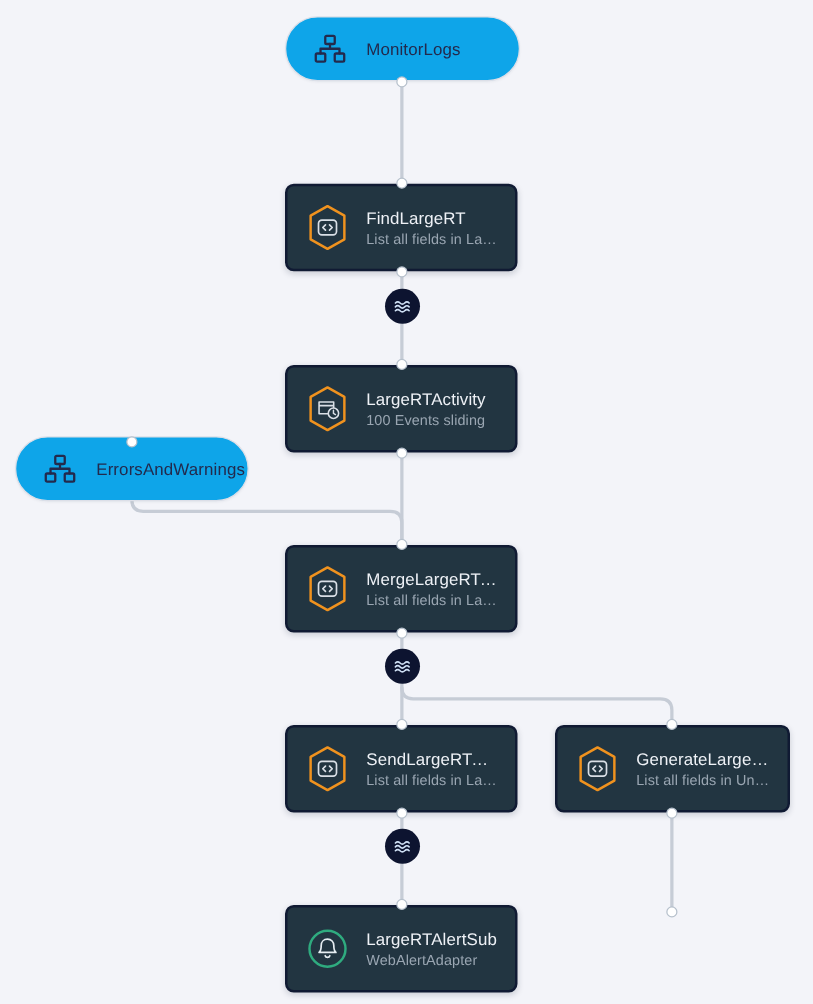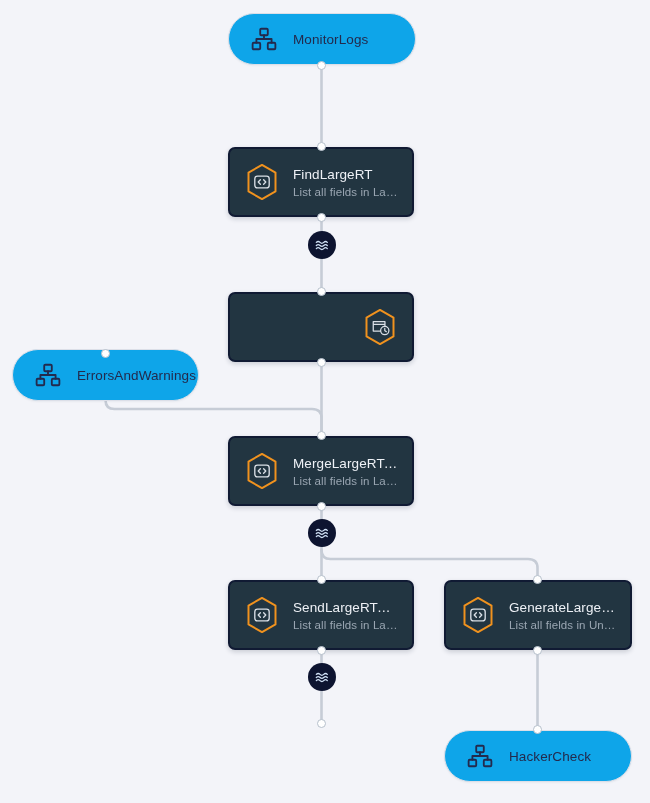--- a/index.html
+++ b/index.html
@@ -54,21 +54,20 @@
     width: 186px;
     height: 70px;
     background: #223541;
     border: 2px solid #101a33;
     border-radius: 7px;
     display: flex;
     align-items: center;
     padding: 0 14px;
     gap: 13px;
     box-shadow: 0 2px 5px rgba(15,25,50,0.18);
-    justify-content: flex-end;
   }
   .dark-node.wide { width: 188px; }
   .node-text {
     display: flex;
     flex-direction: column;
     gap: 4px;
     min-width: 0;
     overflow: hidden;
   }
   .node-title {
@@ -179,20 +178,24 @@
 
   <div class="dark-node" style="left:228px; top:292px;">
     <span class="hex-icon">
       <svg viewBox="0 0 40 44" width="36" height="40" fill="none">
         <path d="M20,3 L35,11.5 L35,32.5 L20,41 L5,32.5 L5,11.5 Z" stroke="#f0921e" stroke-width="2.2" stroke-linejoin="round"></path>
         <path d="M12.5,16 h13 v10.5 h-13 z M12.5,19.2 h13" stroke="#d9dfe6" stroke-width="1.4" stroke-linejoin="round"></path>
         <circle cx="25.3" cy="26" r="4.6" fill="#223541" stroke="#d9dfe6" stroke-width="1.4"></circle>
         <path d="M25.3,23.4 L25.3,26 L27.1,27.2" stroke="#d9dfe6" stroke-width="1.3" stroke-linecap="round"></path>
       </svg>
     </span>
+    <span class="node-text">
+      <span class="node-title">LargeRTActivity</span>
+      <span class="node-sub">100 Events sliding</span>
+    </span>
   </div>
   <div class="handle" style="left:317px; top:287px;"></div>
   <div class="handle" style="left:317px; top:358px;"></div>
 
   <div class="pill-node" style="left:12px; top:301px; width:187px;margin-top:48px;">
     <span class="tree-icon">
       <svg viewBox="0 0 24 24" width="26" height="26" fill="none" stroke="#232a4d" stroke-width="1.7" stroke-linecap="round" stroke-linejoin="round">
         <rect x="8.5" y="2.5" width="7" height="6" rx="1"></rect>
         <rect x="1.5" y="15.5" width="7" height="6" rx="1"></rect>
         <rect x="15.5" y="15.5" width="7" height="6" rx="1"></rect>
@@ -260,28 +263,30 @@
   <div class="handle" style="left:533px; top:646px;"></div>
 
   <div class="stream-badge" style="left:308px; top:663px;">
     <svg viewBox="0 0 22 22" width="17" height="17" fill="none" stroke="#cfe0f5" stroke-width="1.7" stroke-linecap="round">
       <path d="M3,7 q2.4,-2.4 4.8,0 t4.8,0 t4.6,0"></path>
       <path d="M3,11 q2.4,-2.4 4.8,0 t4.8,0 t4.6,0"></path>
       <path d="M3,15 q2.4,-2.4 4.8,0 t4.8,0 t4.6,0"></path>
     </svg>
   </div>
 
+  <div class="dark-node" style="left:228px; top:724px;">
+    <span class="bell-icon">
+      <svg viewBox="0 0 40 40" width="36" height="36" fill="none">
+        <circle cx="20" cy="20" r="16" stroke="#2fab7f" stroke-width="2.2"></circle>
+        <path d="M20,11.5 c-3.4,0 -5.6,2.4 -5.6,5.6 c0,4.6 -1.9,6.2 -1.9,6.2 h15 c0,0 -1.9,-1.6 -1.9,-6.2 c0,-3.2 -2.2,-5.6 -5.6,-5.6 z" stroke="#e6edf2" stroke-width="1.5" stroke-linejoin="round"></path>
+        <path d="M17.9,26.2 a2.2,2.2 0 0,0 4.2,0" stroke="#e6edf2" stroke-width="1.5" stroke-linecap="round"></path>
+      </svg>
+    </span>
+    <span class="node-text">
+      <span class="node-title">LargeRTAlertSub</span>
+      <span class="node-sub">WebAlertAdapter</span>
+    </span>
+  </div>
   <div class="handle" style="left:317px; top:719px;"></div>
 
-  <div class="pill-node" style="left:444px; top:730px; width:188px;">
-    <span class="tree-icon">
-      <svg viewBox="0 0 24 24" width="26" height="26" fill="none" stroke="#232a4d" stroke-width="1.7" stroke-linecap="round" stroke-linejoin="round">
-        <rect x="8.5" y="2.5" width="7" height="6" rx="1"></rect>
-        <rect x="1.5" y="15.5" width="7" height="6" rx="1"></rect>
-        <rect x="15.5" y="15.5" width="7" height="6" rx="1"></rect>
-        <path d="M12,8.5 L12,12 M5,15.5 L5,12 L19,12 L19,15.5"></path>
-      </svg>
-    </span>
-    <span class="pill-label">HackerCheck</span>
-  </div>
   <div class="handle" style="left:533px; top:725px;"></div>
 
 </div>
 
 </body></html>

